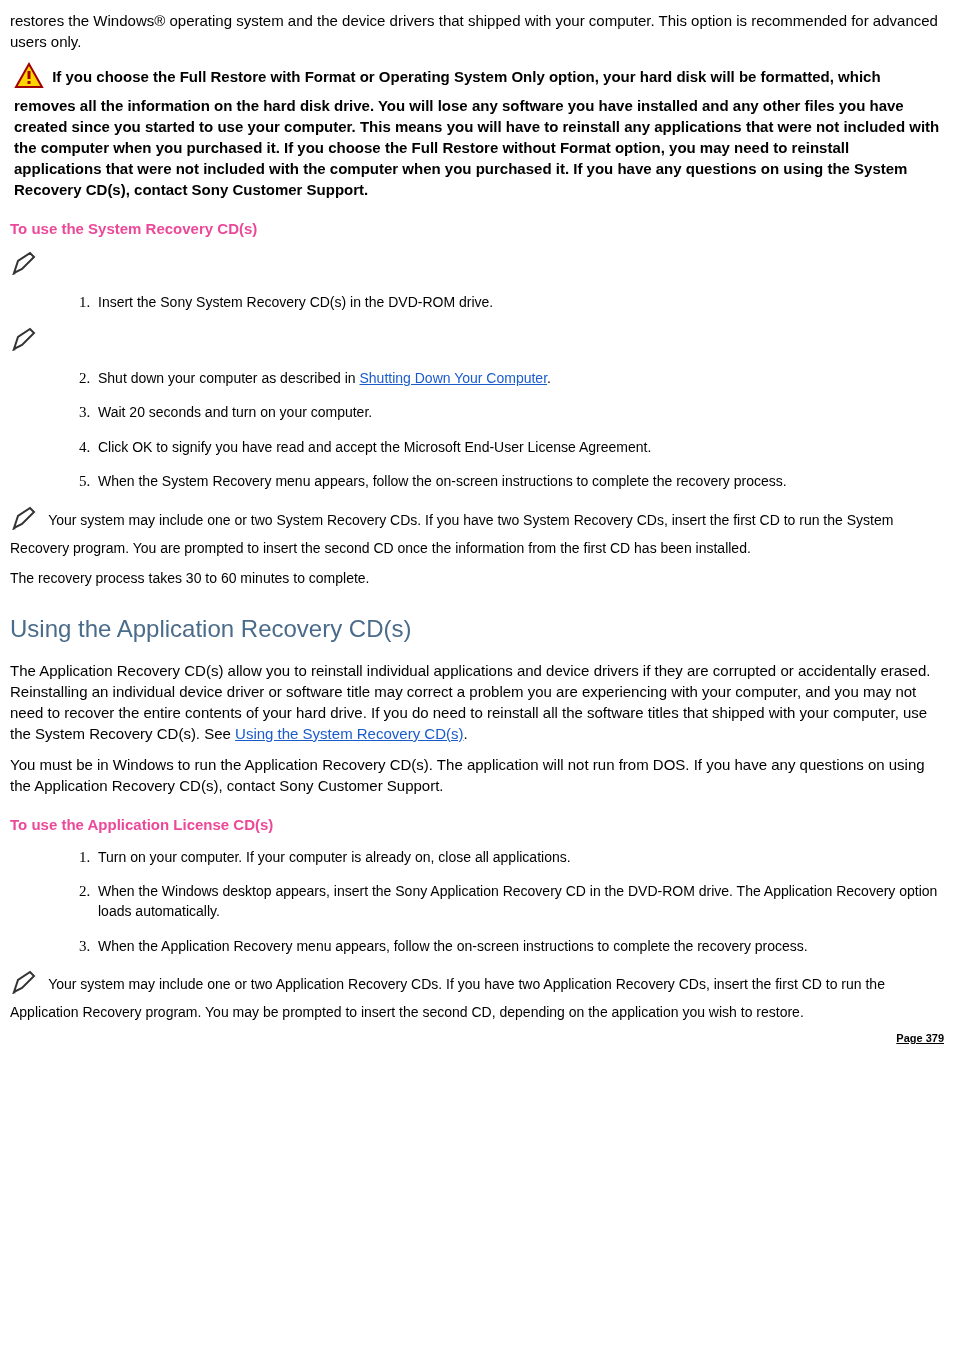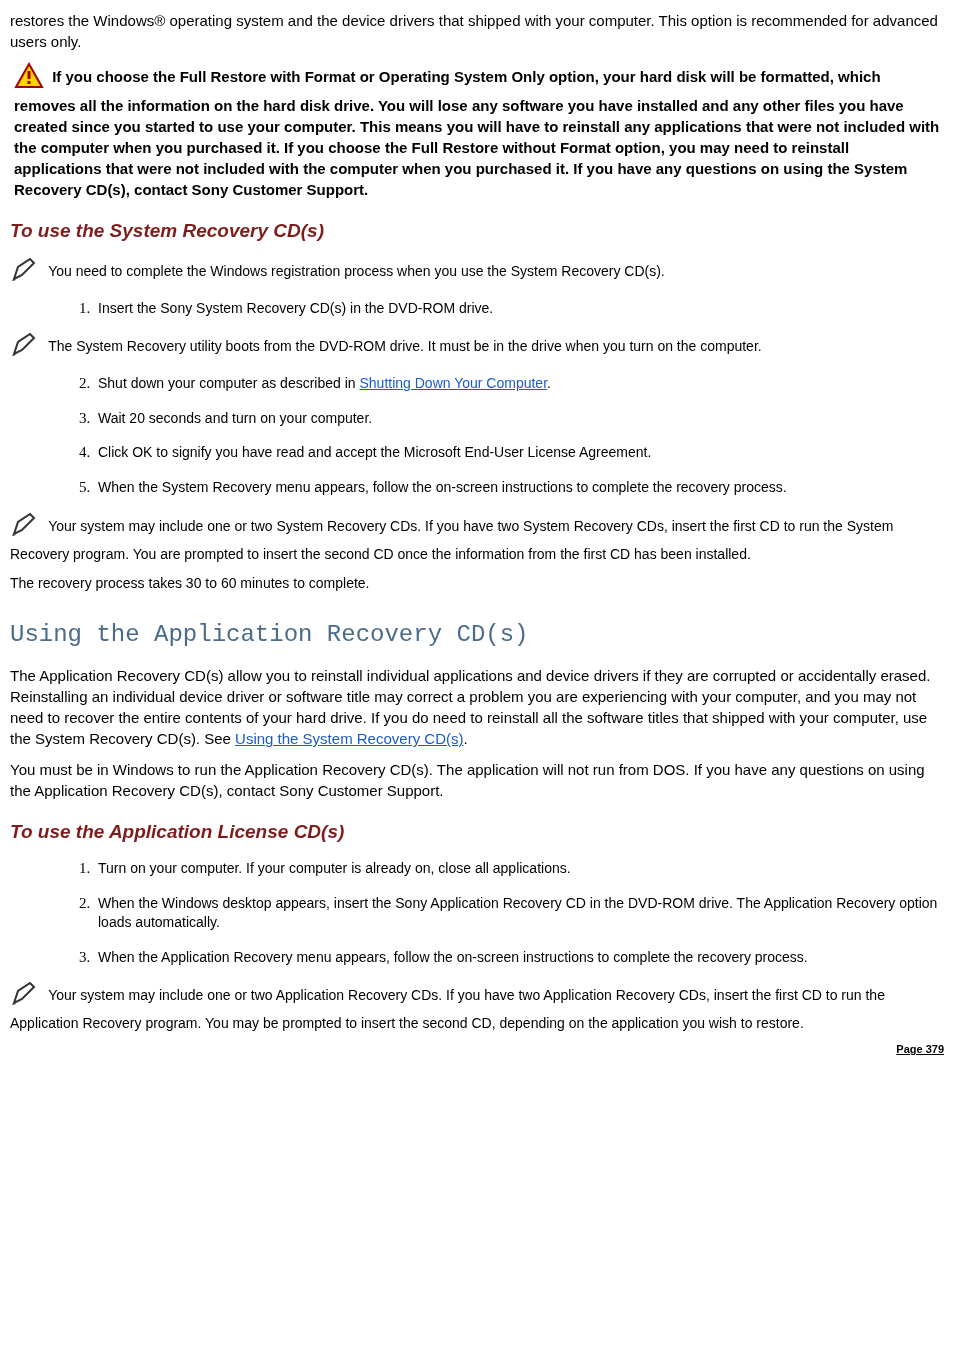--- a/index.html
+++ b/index.html
@@ -26,34 +26,32 @@
   }
   .note-icon {
     display: inline-block;
     vertical-align: middle;
     margin-right: 4px;
   }
   .note-text {
     font-size: 14px;
   }
   .section-subhead {
-    color: #7f1d1d;
-    font-style: italic;
+    color: #ec4899;
     font-weight: bold;
     margin-top: 18px;
     margin-bottom: 12px;
-    font-size: 19px;
+    font-size: 15px;
   }
   .section-head {
     color: #4A6B8A;
     font-size: 24px;
     font-weight: normal;
     margin-top: 24px;
     margin-bottom: 14px;
-    font-family: Liberation Mono, monospace;
   }
   ol {
     margin: 10px 0 10px 54px;
     padding-left: 30px;
   }
   ol li {
     margin-bottom: 14px;
     padding-left: 4px;
     font-family: Verdana, Arial, sans-serif;
     font-size: 14px;
@@ -100,35 +98,33 @@
 
 <div class="section-subhead">To use the System Recovery CD(s)</div>
 
 <div class="note-flush">
   <span class="note-icon">
     <svg width="30" height="26" viewBox="0 0 30 26">
       <path d="M4 22 L8 10 L20 2 L24 6 L12 18 L4 22 Z" fill="none" stroke="#333" stroke-width="2"></path>
       <path d="M4 22 L2 24 L6 23 Z" fill="#333"></path>
     </svg>
   </span>
-  <span class="note-text">You need to complete the Windows registration process when you use the System Recovery CD(s).</span>
 </div>
 
 <ol start="1">
   <li>Insert the Sony System Recovery CD(s) in the DVD-ROM drive.</li>
 </ol>
 
 <div class="note-flush">
   <span class="note-icon">
     <svg width="30" height="26" viewBox="0 0 30 26">
       <path d="M4 22 L8 10 L20 2 L24 6 L12 18 L4 22 Z" fill="none" stroke="#333" stroke-width="2"></path>
       <path d="M4 22 L2 24 L6 23 Z" fill="#333"></path>
     </svg>
   </span>
-  <span class="note-text">The System Recovery utility boots from the DVD-ROM drive. It must be in the drive when you turn on the computer.</span>
 </div>
 
 <ol start="2">
   <li>
     <span>Shut down your computer as described in </span><a class="link" href="#">Shutting Down Your Computer</a><span>.</span>
   </li>
   <li>Wait 20 seconds and turn on your computer.</li>
   <li>Click OK to signify you have read and accept the Microsoft End-User License Agreement.</li>
   <li>When the System Recovery menu appears, follow the on-screen instructions to complete the recovery process.</li>
 </ol>

